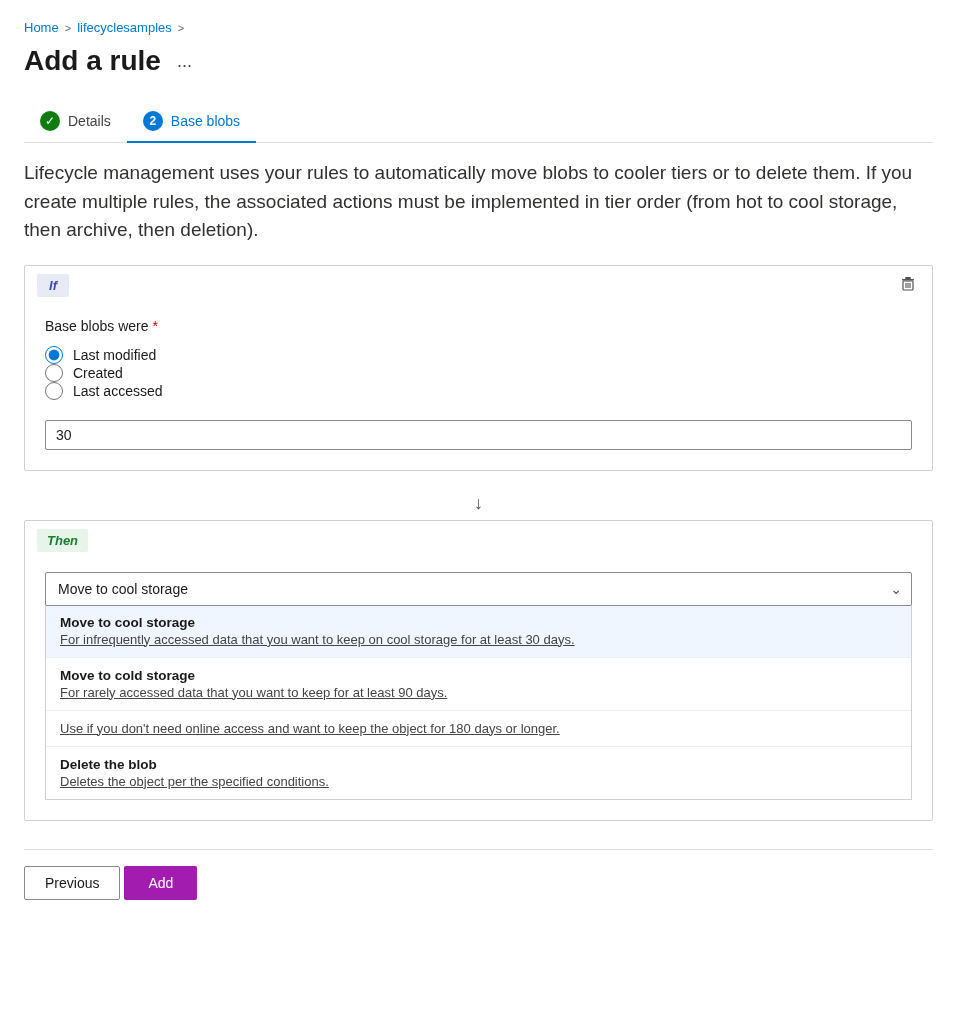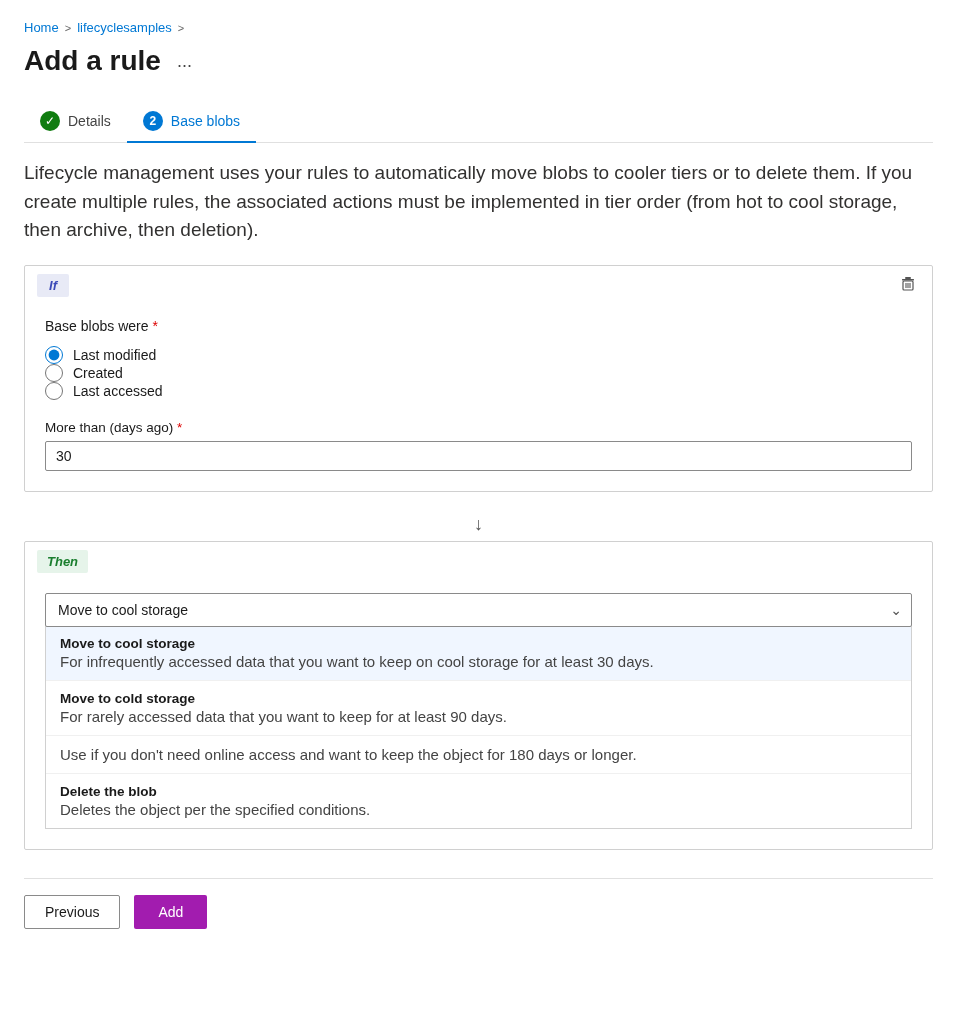--- a/index.html
+++ b/index.html
@@ -242,28 +242,29 @@
     .dropdown-option:last-child { border-bottom: none; }
     .dropdown-option.selected,
     .dropdown-option:hover { background: #f0f6ff; }
     .dropdown-option .opt-title {
       font-weight: 600;
       font-size: 13.5px;
       color: #1a1a1a;
       margin-bottom: 2px;
     }
     .dropdown-option .opt-desc {
-      font-size: 15px;
+      font-size: 13px;
       color: #444;
+      text-decoration: underline;
     }
 
     
     .btn-row {
       display: flex;
-      gap: 14px;
+      gap: 4px;
       margin-top: 28px;
       padding-top: 16px;
       border-top: 1px solid #e0e0e0;
     }
     .btn-prev {
       padding: 8px 20px;
       font-size: 14px;
       border: 1px solid #8a8a8a;
       background: #fff;
       color: #1a1a1a;
@@ -336,24 +337,20 @@
       <label class="radio-item">
         <input type="radio" name="blob-condition" value="created" style="">
         <span>Created</span>
       </label>
       <label class="radio-item">
         <input type="radio" name="blob-condition" value="last-accessed" style="">
         <span>Last accessed</span>
       </label>
     </div>
 
-    <p class="input-label">
-      <span>More than (days ago)</span>
-      <span class="required-star">*</span>
-    </p>
     <input class="days-input" type="text" value="30" style="">
   </div>
 </div>
 
 <div class="arrow-connector">
   <span>↓</span>
 </div>
 
 <div class="card">
   <div class="card-header">

